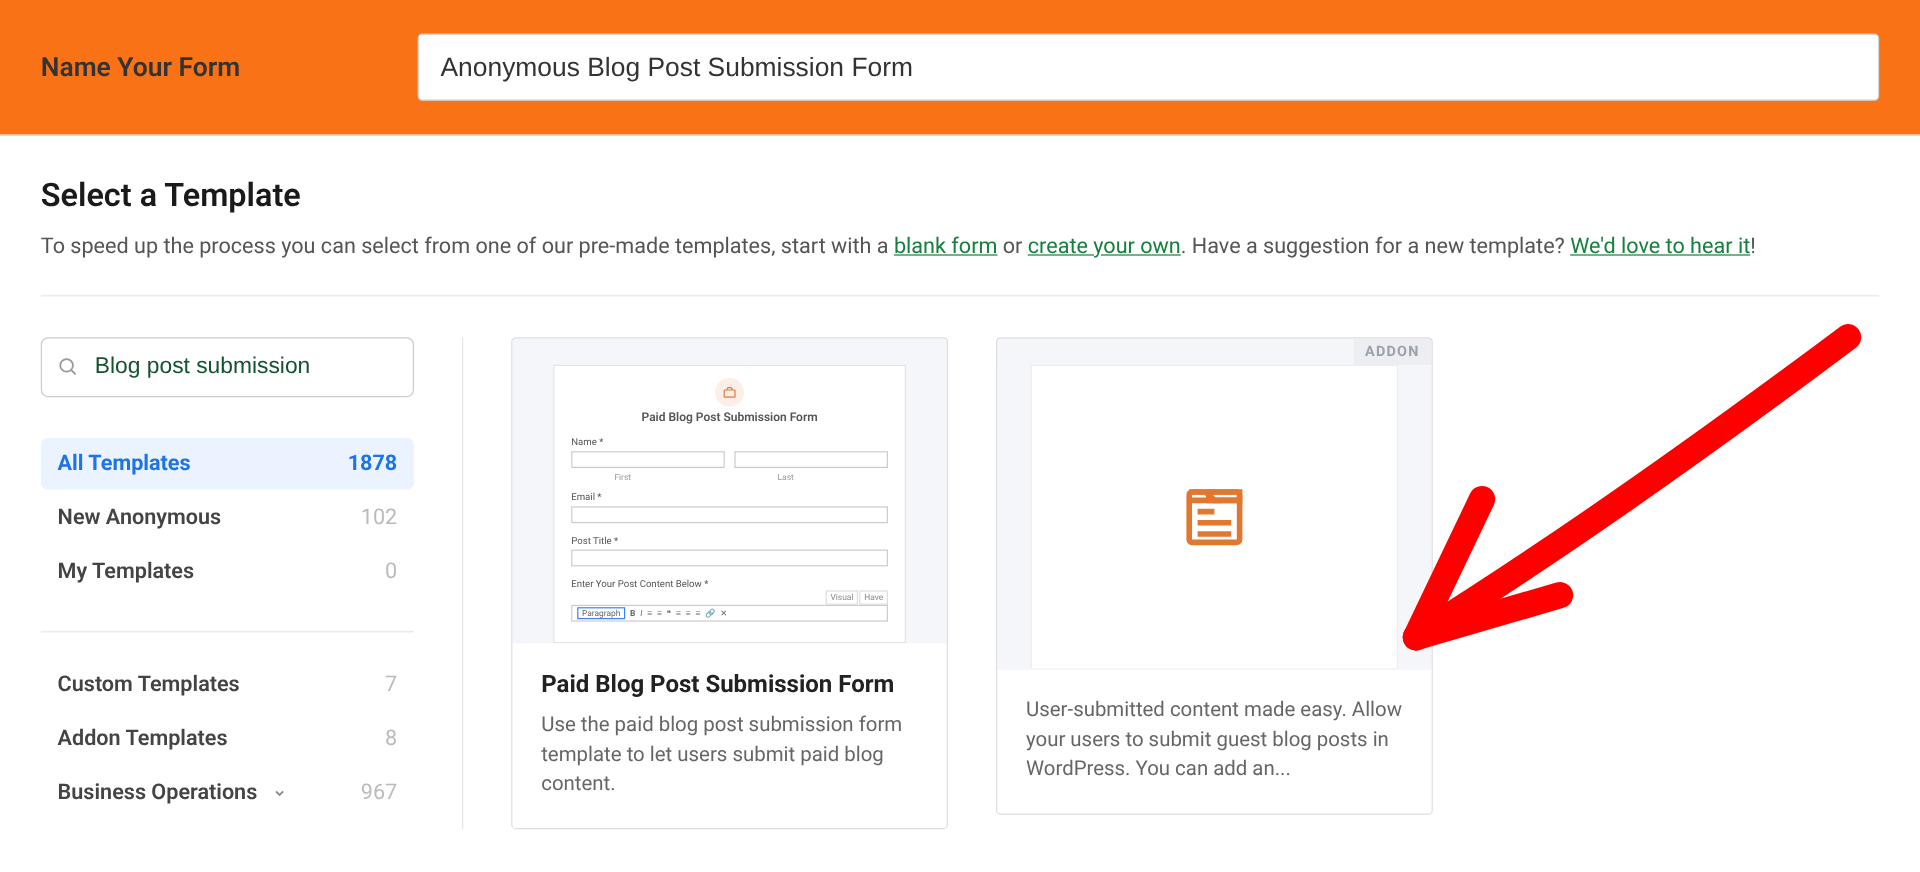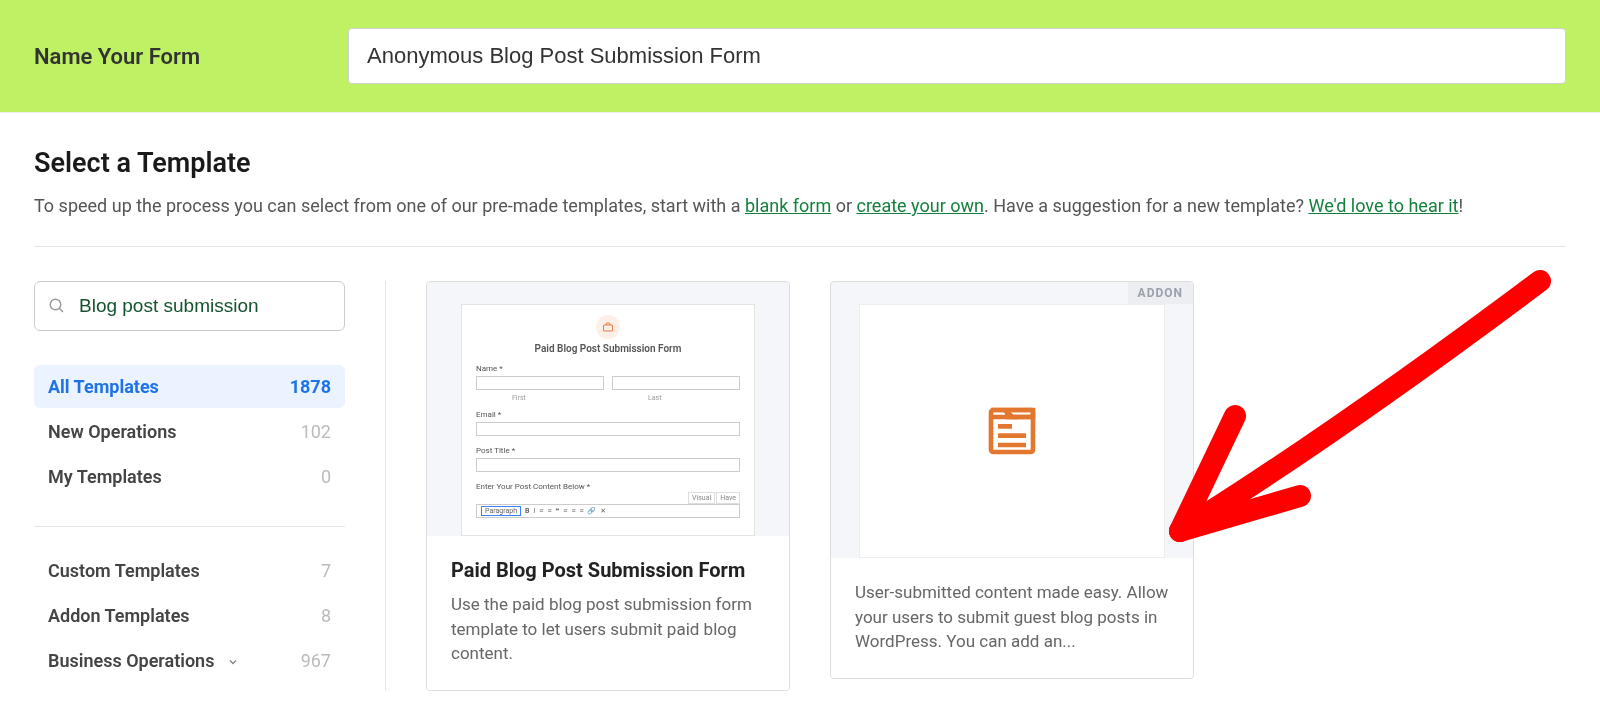--- a/index.html
+++ b/index.html
@@ -2,21 +2,21 @@
 <html><head>
   <meta charset="utf-8">
   <style>
     * { box-sizing: border-box; margin: 0; padding: 0; }
     body {
       font-family: -apple-system, BlinkMacSystemFont, "Segoe UI", Roboto, Helvetica, Arial, sans-serif;
       color: #333;
       background: #fff;
     }
     .top-bar {
-      background: #bef264;
+      background: #f97316;
       padding: 28px 34px;
       display: flex;
       align-items: center;
       gap: 148px;
       border-bottom: 1px solid #eee;
       justify-content: flex-end;
     }
     .top-bar-label {
       font-size: 22px;
       font-weight: 600;
@@ -234,21 +234,21 @@
           </svg>
         <input class="search-input" type="text" value="Blog post submission" style="">
       </div>
 
       <ul class="cat-list">
         <li class="cat-item active">
           <span class="label">All Templates</span>
           <span class="count">1878</span>
         </li>
         <li class="cat-item">
-          <span class="label">New Operations</span>
+          <span class="label">New Anonymous</span>
           <span class="count">102</span>
         </li>
         <li class="cat-item">
           <span class="label">My Templates</span>
           <span class="count">0</span>
         </li>
       </ul>
 
       <hr class="cat-divider">
 

